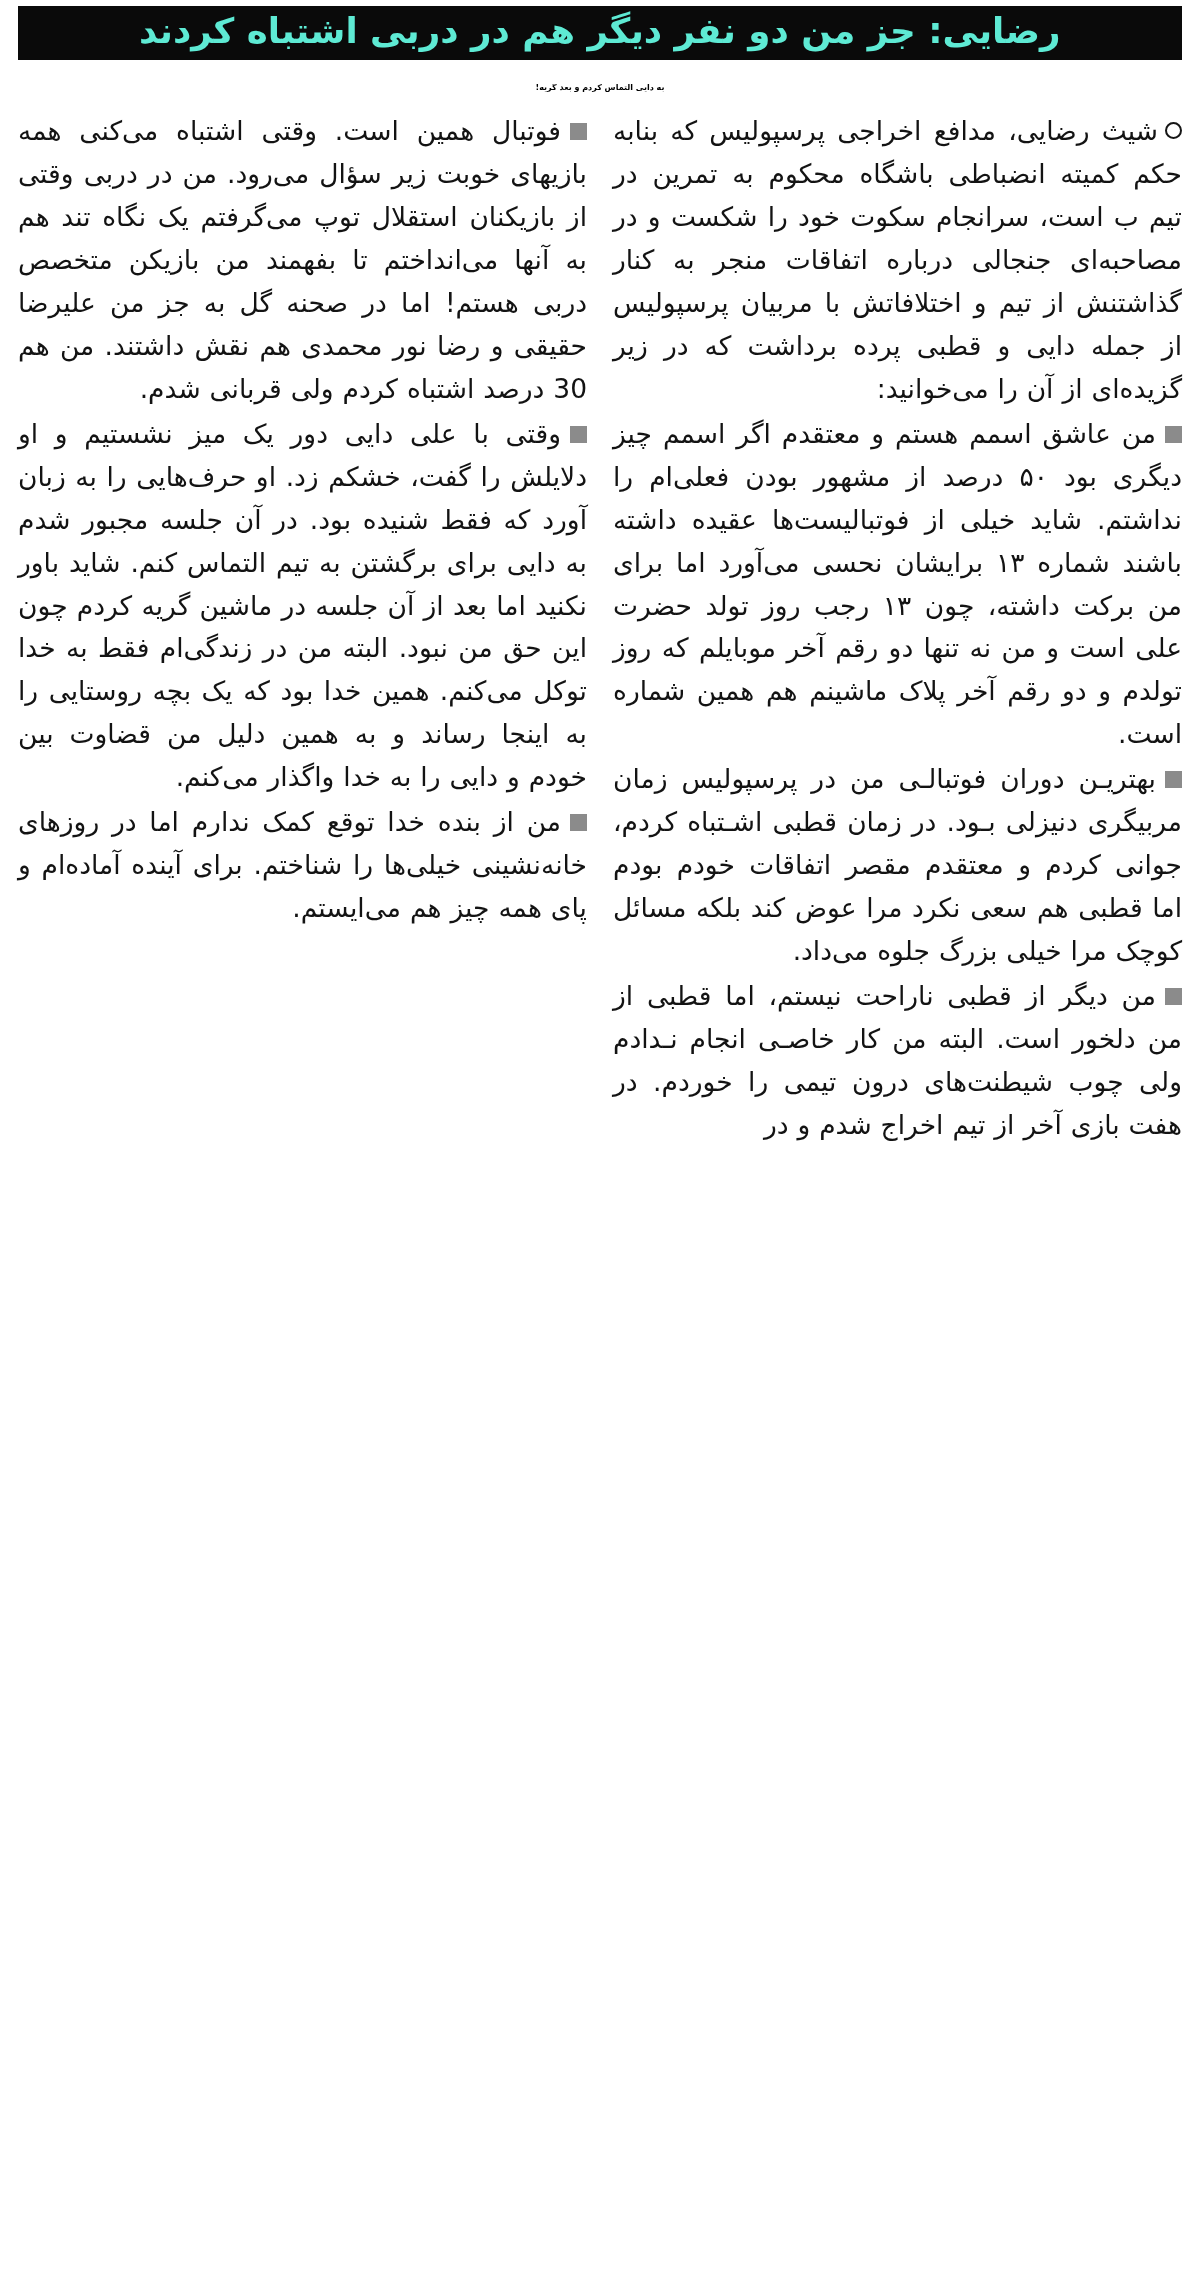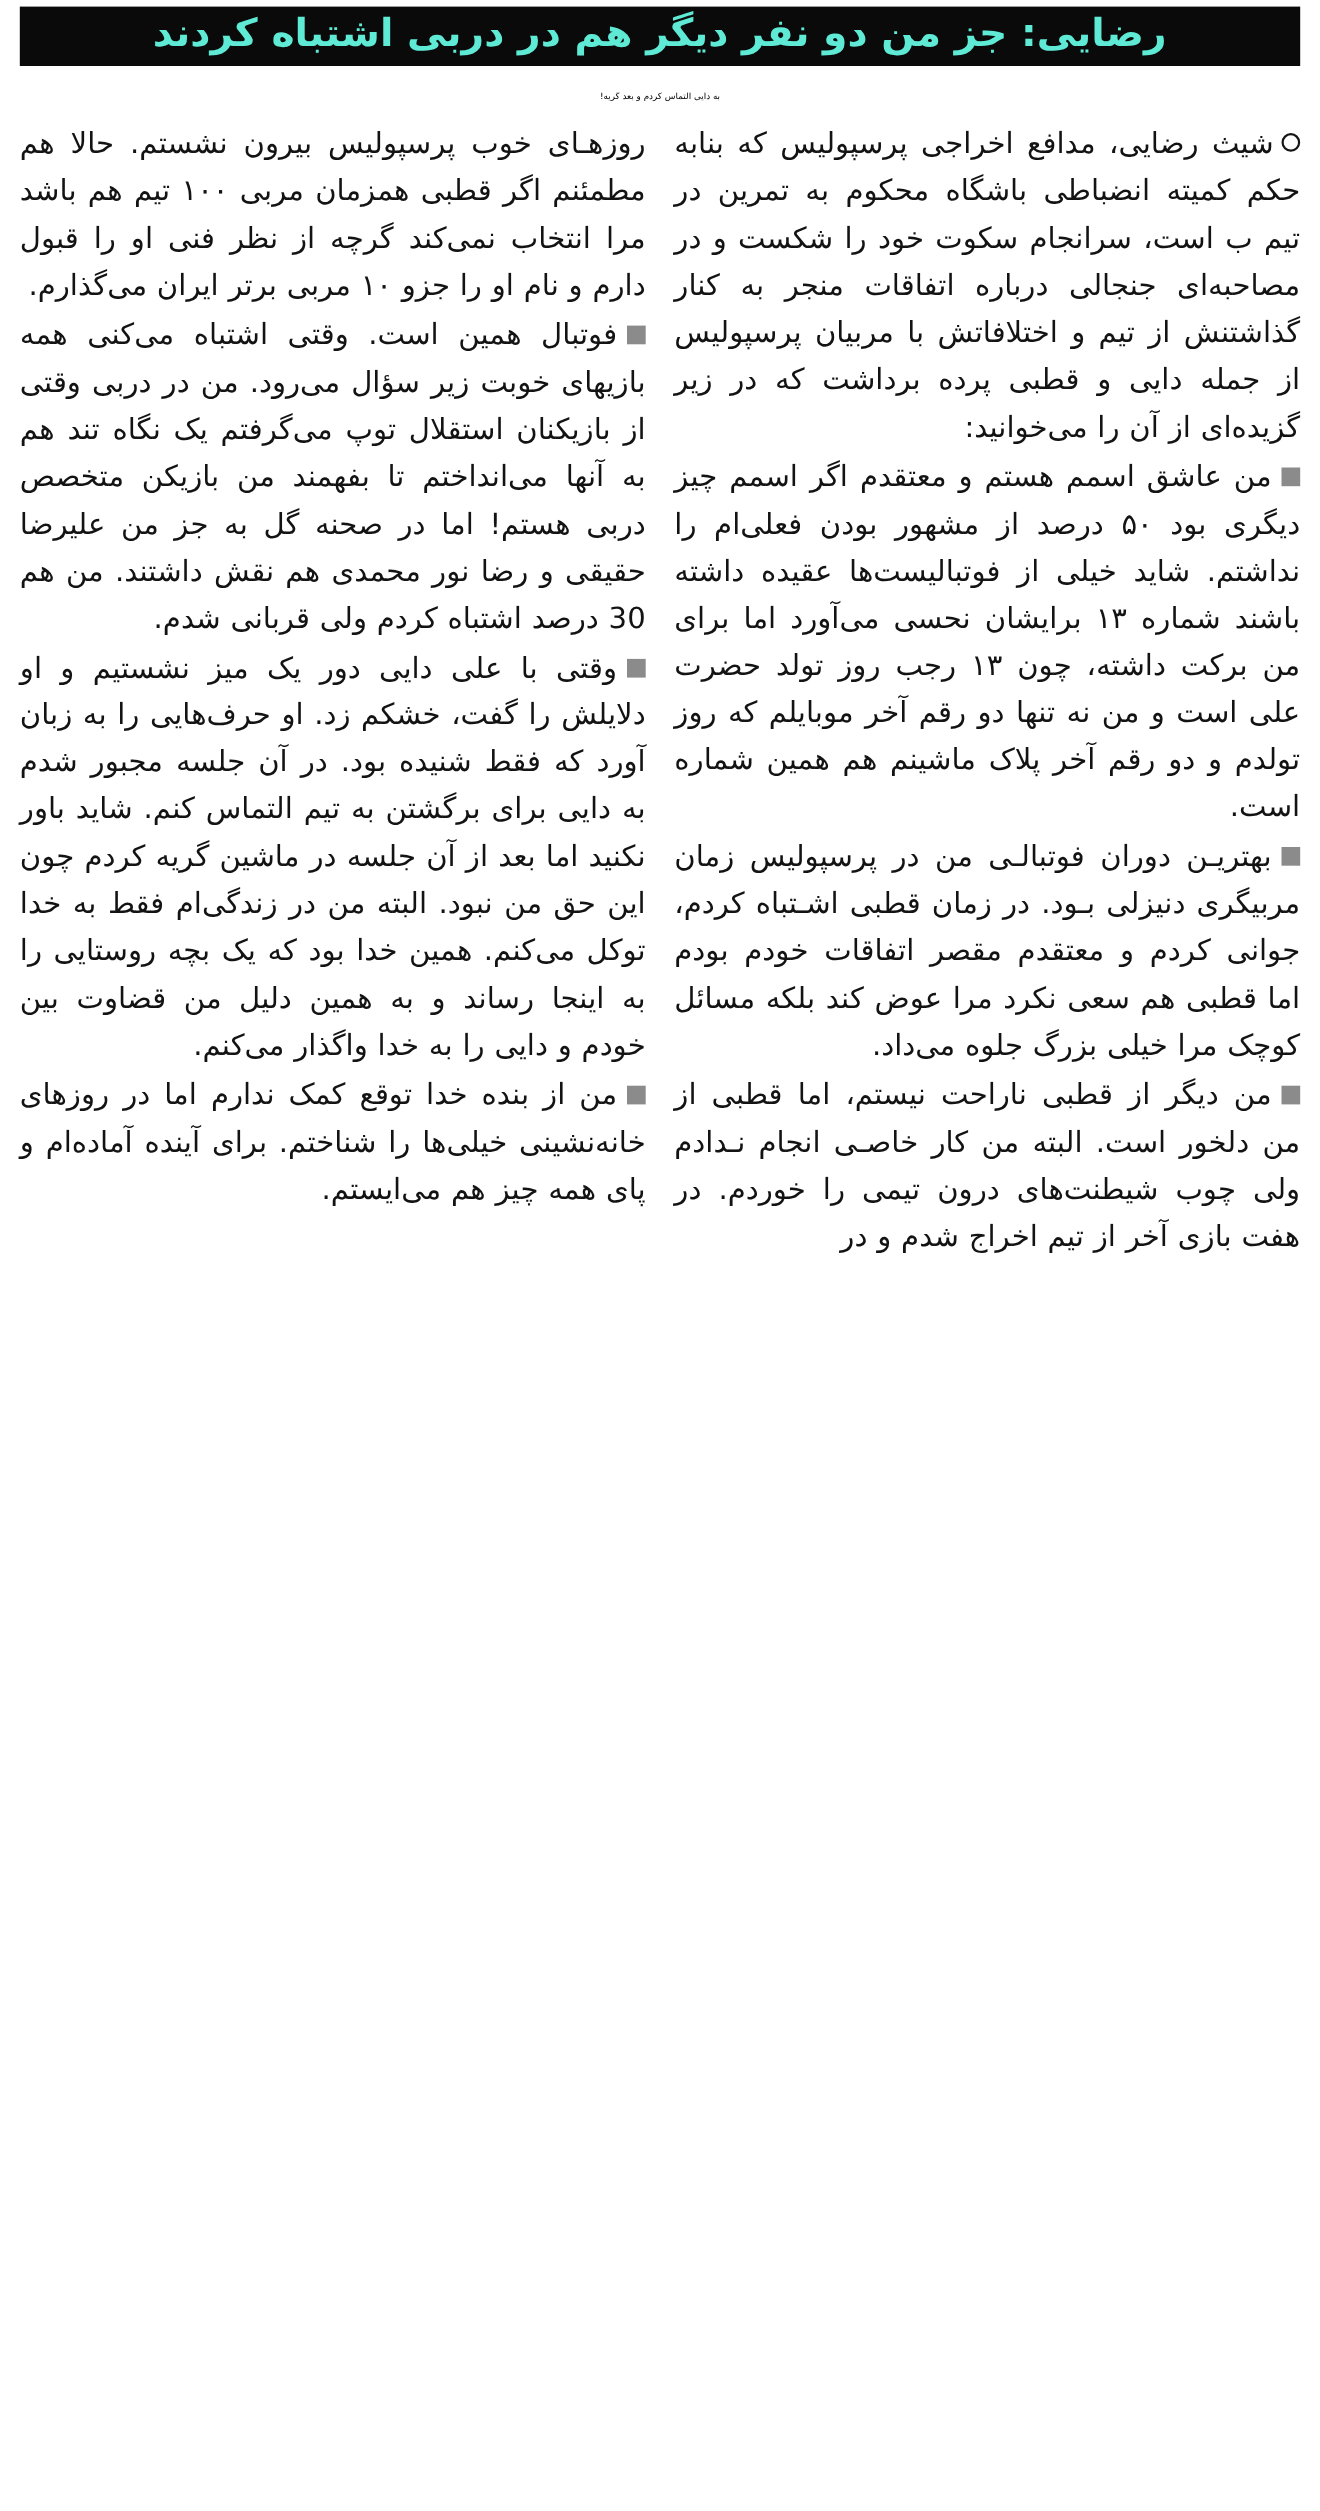--- a/index.html
+++ b/index.html
@@ -46,21 +46,21 @@
     line-height: 1;
     transform: scaleX(1.02);
     padding-bottom: 4px;
   }
 
   
   .headline {
     direction: rtl;
     text-align: center;
     font-size: 66px;
-    font-weight: normal;
+    font-weight: bold;
     line-height: 1.05;
     letter-spacing: -2px;
     color: #000000;
     margin: 24px 0 18px 0;
     white-space: nowrap;
     overflow: hidden;
   }
 
   
   .columns {
@@ -130,21 +130,20 @@
       <p class="para"><span class="marker-square"></span><span>من عاشق اسمم هستم و معتقدم اگر اسمم چیز دیگری بود ۵۰ درصد از مشهور بودن فعلی‌ام را نداشتم. شاید خیلی از فوتبالیست‌ها عقیده داشته باشند شماره ۱۳ برایشان نحسی می‌آورد اما برای من برکت داشته، چون ۱۳ رجب روز تولد حضرت علی است و من نه تنها دو رقم آخر موبایلم که روز تولدم و دو رقم آخر پلاک ماشینم هم همین شماره است.</span></p>
 
       <p class="para"><span class="marker-square"></span><span>بهتریـن دوران فوتبالـی من در پرسپولیس زمان مربیگری دنیزلی بـود. در زمان قطبی اشـتباه کردم، جوانی کردم و معتقدم مقصر اتفاقات خودم بودم اما قطبی هم سعی نکرد مرا عوض کند بلکه مسائل کوچک مرا خیلی بزرگ جلوه می‌داد.</span></p>
 
       <p class="para"><span class="marker-square"></span><span>من دیگر از قطبی ناراحت نیستم، اما قطبی از من دلخور است. البته من کار خاصـی انجام نـدادم ولی چوب شیطنت‌های درون تیمی را خوردم. در هفت بازی آخر از تیم اخراج شدم و در</span></p>
 
     </div>
 
     <div class="column">
 
-      <p class="para"><span>روزهـای خوب پرسپولیس بیرون نشستم. حالا هم مطمئنم اگر قطبی همزمان مربی ۱۰۰ تیم هم باشد مرا انتخاب نمی‌کند گرچه از نظر فنی او را قبول دارم و نام او را جزو ۱۰ مربی برتر ایران می‌گذارم.</span></p>
 
       <p class="para"><span class="marker-square"></span><span>فوتبال همین است. وقتی اشتباه می‌کنی همه بازیهای خوبت زیر سؤال می‌رود. من در دربی وقتی از بازیکنان استقلال توپ می‌گرفتم یک نگاه تند هم به آنها می‌انداختم تا بفهمند من بازیکن متخصص دربی هستم! اما در صحنه گل به جز من علیرضا حقیقی و رضا نور محمدی هم نقش داشتند. من هم 30 درصد اشتباه کردم ولی قربانی شدم.</span></p>
 
       <p class="para"><span class="marker-square"></span><span>وقتی با علی دایی دور یک میز نشستیم و او دلایلش را گفت، خشکم زد. او حرف‌هایی را به زبان آورد که فقط شنیده بود. در آن جلسه مجبور شدم به دایی برای برگشتن به تیم التماس کنم. شاید باور نکنید اما بعد از آن جلسه در ماشین گریه کردم چون این حق من نبود. البته من در زندگی‌ام فقط به خدا توکل می‌کنم. همین خدا بود که یک بچه روستایی را به اینجا رساند و به همین دلیل من قضاوت بین خودم و دایی را به خدا واگذار می‌کنم.</span></p>
 
       <p class="para"><span class="marker-square"></span><span>من از بنده خدا توقع کمک ندارم اما در روزهای خانه‌نشینی خیلی‌ها را شناختم. برای آینده آماده‌ام و پای همه چیز هم می‌ایستم.</span></p>
 
     </div>
 
   </div>

